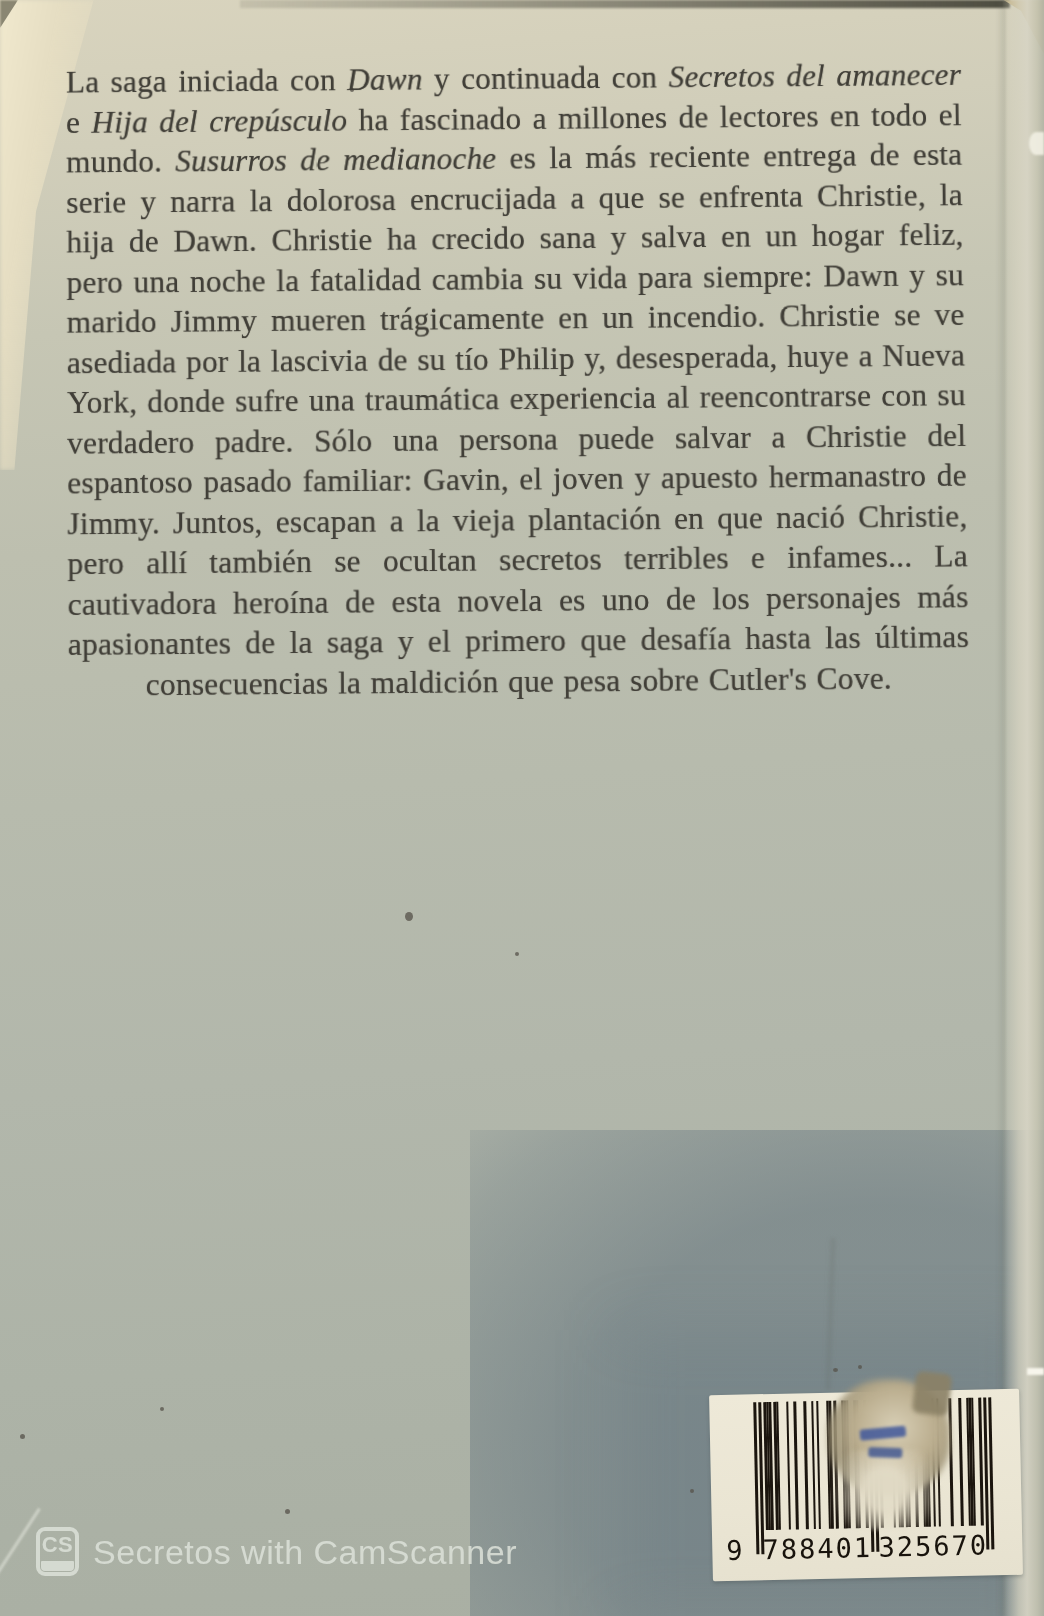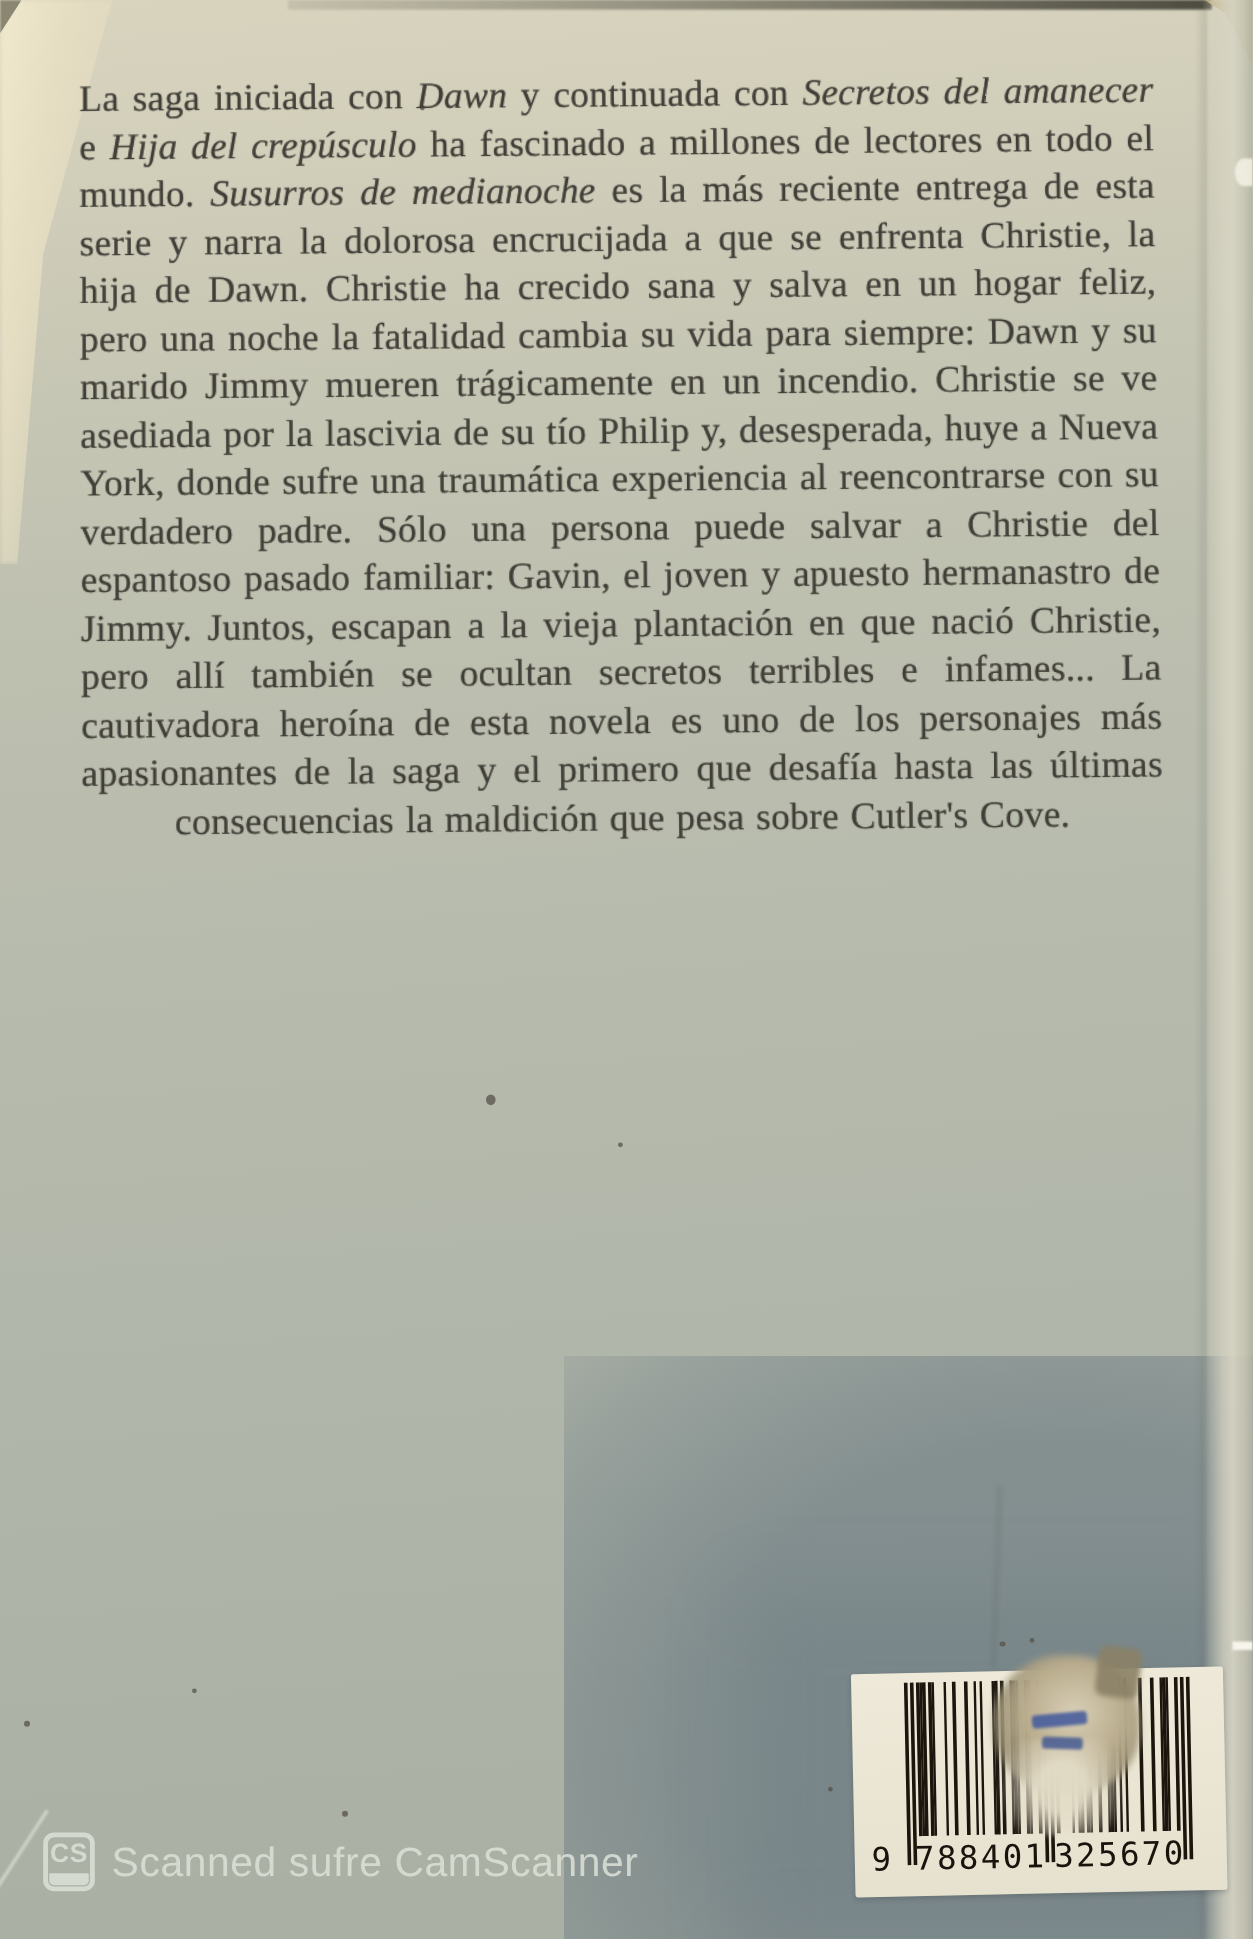--- a/index.html
+++ b/index.html
@@ -289,16 +289,16 @@
     <div class="dmg-tab"></div>
     <div class="dmg-blue1"></div>
     <div class="dmg-blue2"></div>
   </div>
 
   <div class="watermark">
     <div class="cs-icon">
       <div class="cs-letters">CS</div>
       <div class="cs-base"></div>
     </div>
-    <div class="wm-label">Scanned sufre CamScanner</div>
+    <div class="wm-label">Secretos with CamScanner</div>
   </div>
 
 </div>
 
 </body></html>

